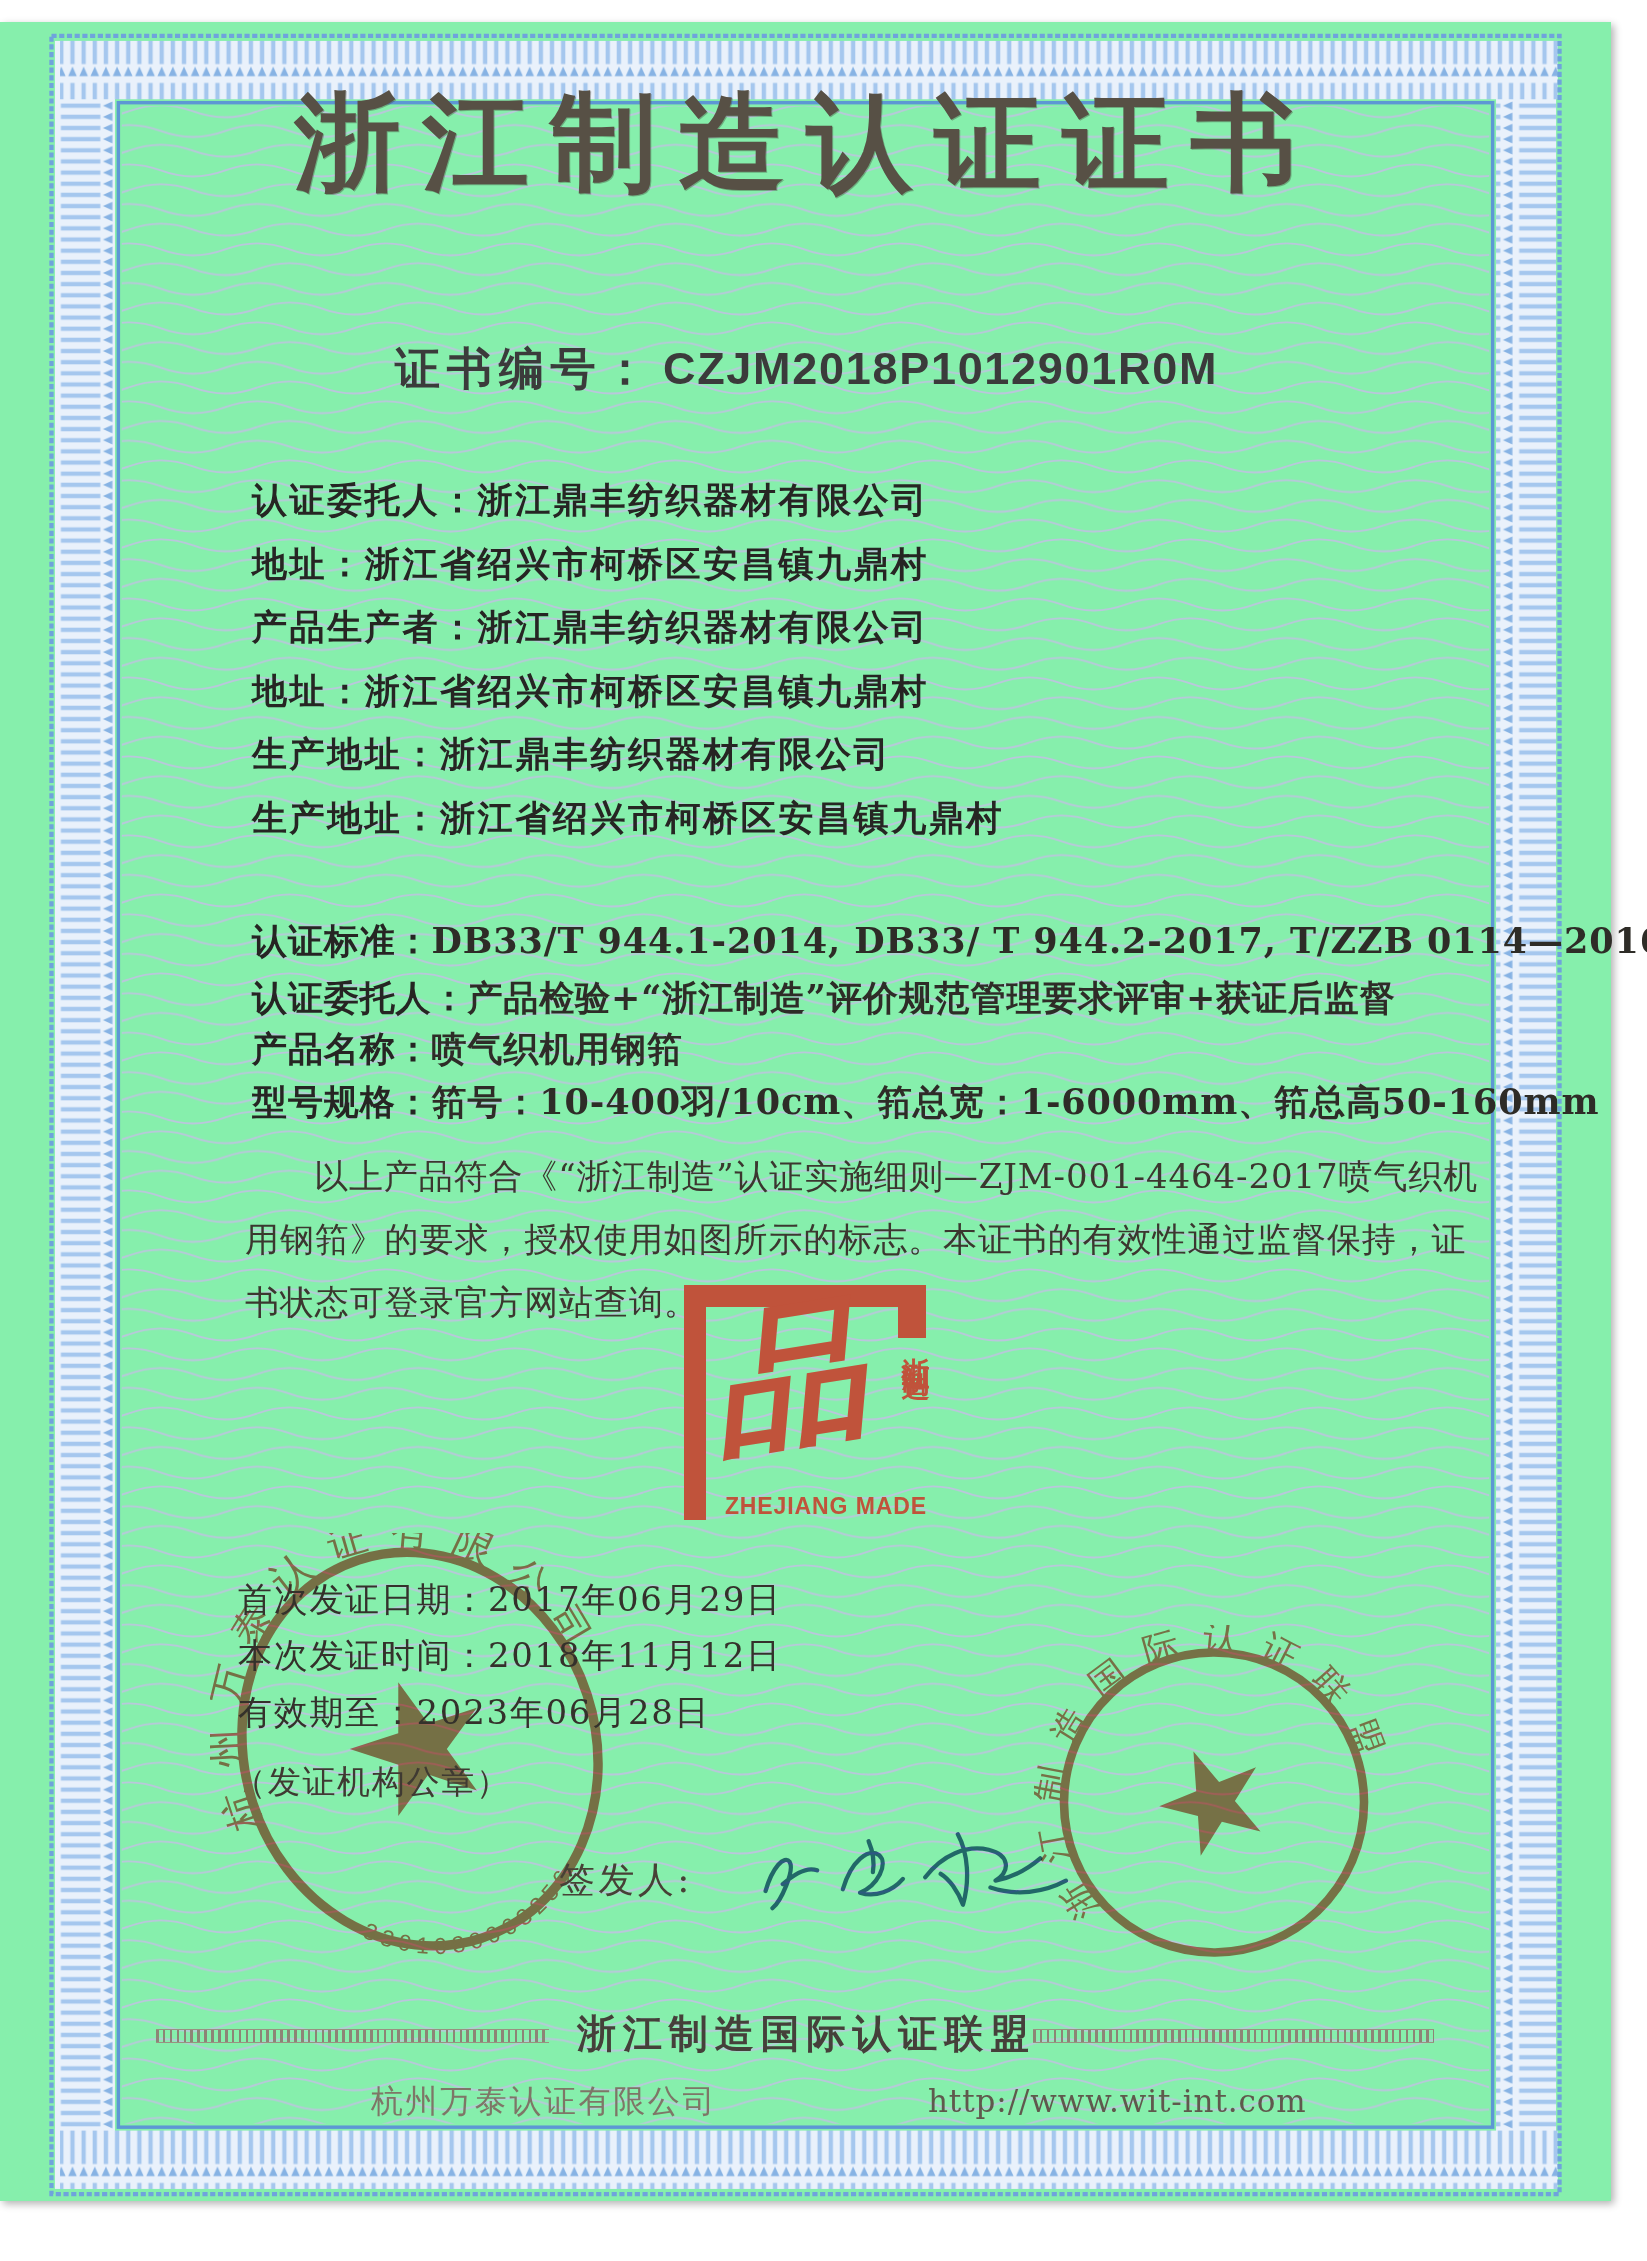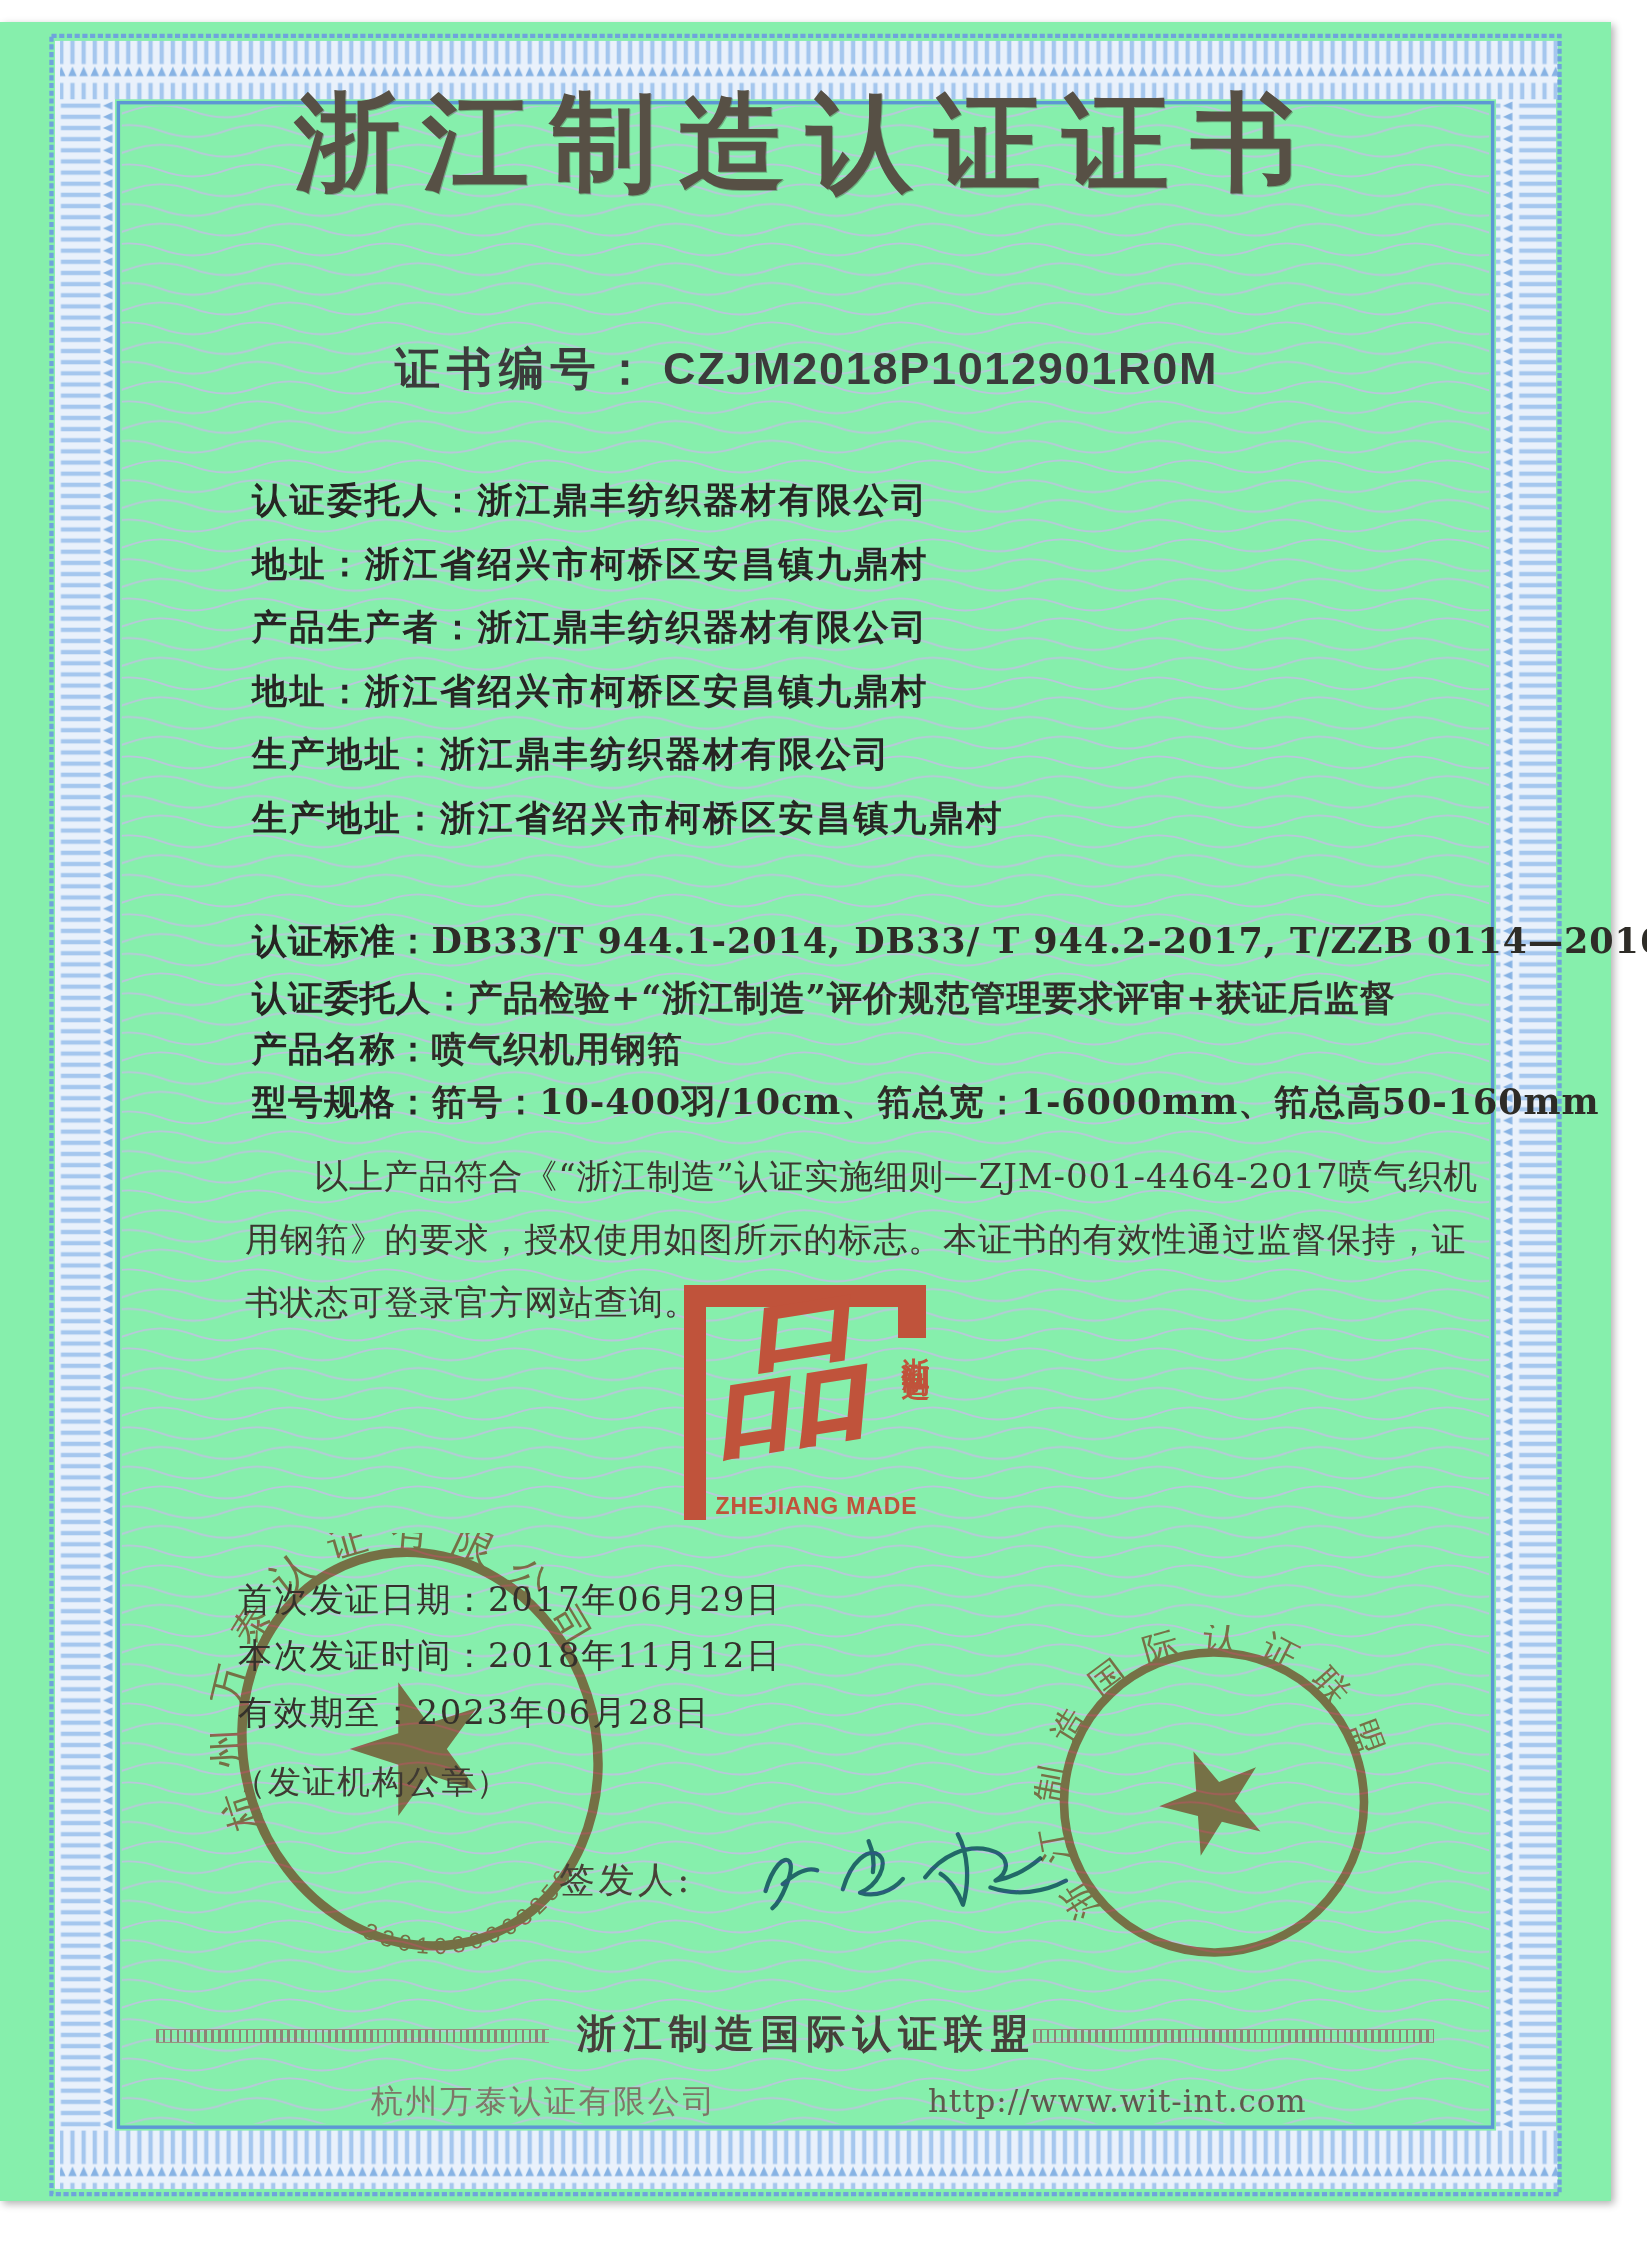--- a/index.html
+++ b/index.html
@@ -28,21 +28,21 @@
              letter-spacing:0.9px;white-space:normal;}
   
   .logo{left:682px;top:1258px;width:250px;height:249px;}
   .logo .bar{position:absolute;background:#c0533b;}
   .logo-mark{position:absolute;left:29px;top:19px;font-family:"DejaVu Serif",serif;
              font-size:153px;font-weight:bold;font-style:italic;color:#c0533b;
              transform:rotate(-9deg);line-height:1;}
   .logo-side{position:absolute;left:214px;top:55px;height:146px;
              font-family:"DejaVu Serif",serif;font-weight:bold;font-size:28px;
              color:#c0533b;letter-spacing:5.1px;writing-mode:vertical-rl;}
-  .logo-cap{position:absolute;left:24px;top:213px;width:221px;text-align:center;
+  .logo-cap{position:absolute;left:24px;top:213px;width:221px;text-align:right;
             font-family:"Liberation Sans",sans-serif;font-weight:bold;font-size:23px;
             letter-spacing:0.9px;color:#c0533b;}
   .sealnote{left:233px;top:1741px;font-family:"DejaVu Serif",serif;font-size:33px;
             color:#3f3a32;letter-spacing:1.7px;}
   .issuer{left:559px;top:1837px;font-family:"DejaVu Serif",serif;font-size:36px;
           color:#474136;letter-spacing:3.4px;}
   .seal{mix-blend-mode:multiply;opacity:.85;}
   .sign{mix-blend-mode:multiply;opacity:.92;}
   .fheading{left:120px;top:1989px;width:1373px;text-align:center;
             font-family:"DejaVu Serif",serif;font-weight:bold;font-size:39px;

